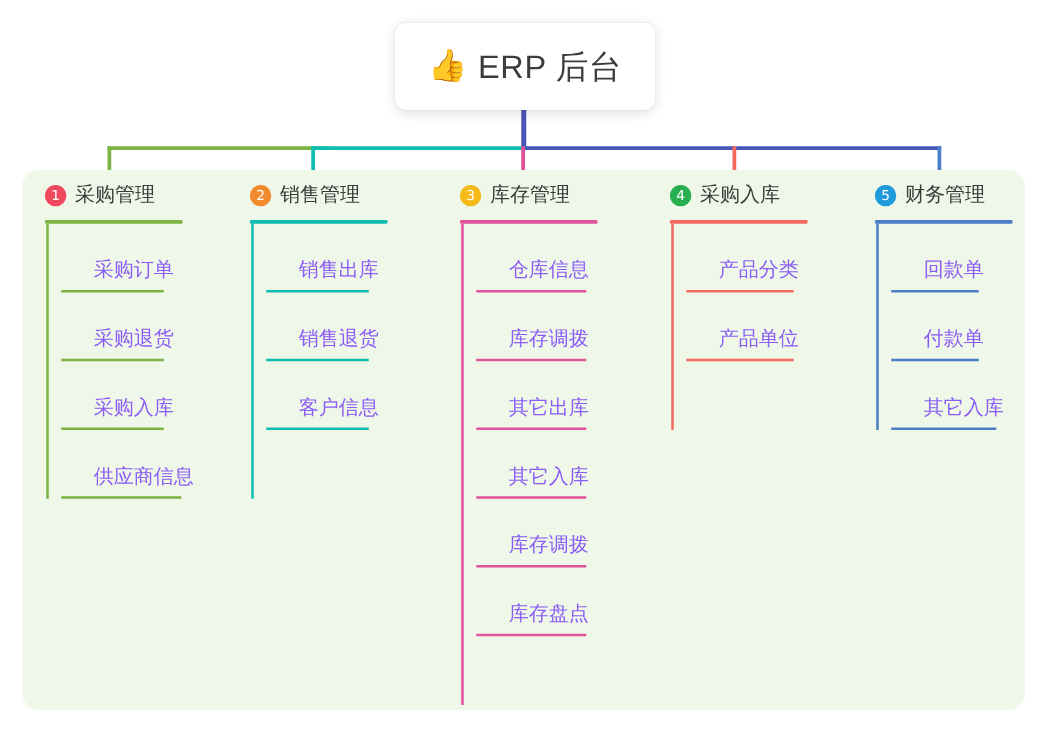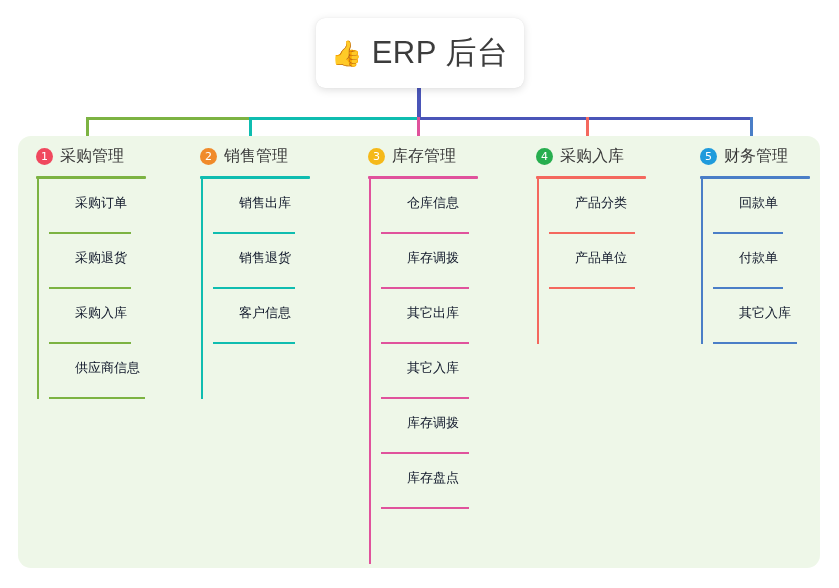--- a/index.html
+++ b/index.html
@@ -31,21 +31,21 @@
     justify-content: center;
     gap: 9px;
     box-sizing: border-box;
   }
   #root-card .emoji {
     font-size: 25px;
     line-height: 1;
     display: inline-block;
   }
   #root-card .root-text {
-    font-size: 31px;
+    font-size: 26px;
     color: #3c3c3c;
     letter-spacing: 0.5px;
     white-space: nowrap;
   }
 
   
   .conn {
     position: absolute;
   }
 
@@ -106,23 +106,23 @@
     width: 2px;
   }
   .item {
     position: relative;
     height: 55px;
     box-sizing: border-box;
   }
   .item-label {
     position: absolute;
     left: 27px;
-    top: 15px;
-    font-size: 13px;
-    color: #0f172a;
+    top: 27px;
+    font-size: 16px;
+    color: #8b5cf6;
     white-space: nowrap;
   }
   .item-rule {
     position: absolute;
     left: 1px;
     bottom: 0;
     height: 2px;
   }
 </style>
 </head>

